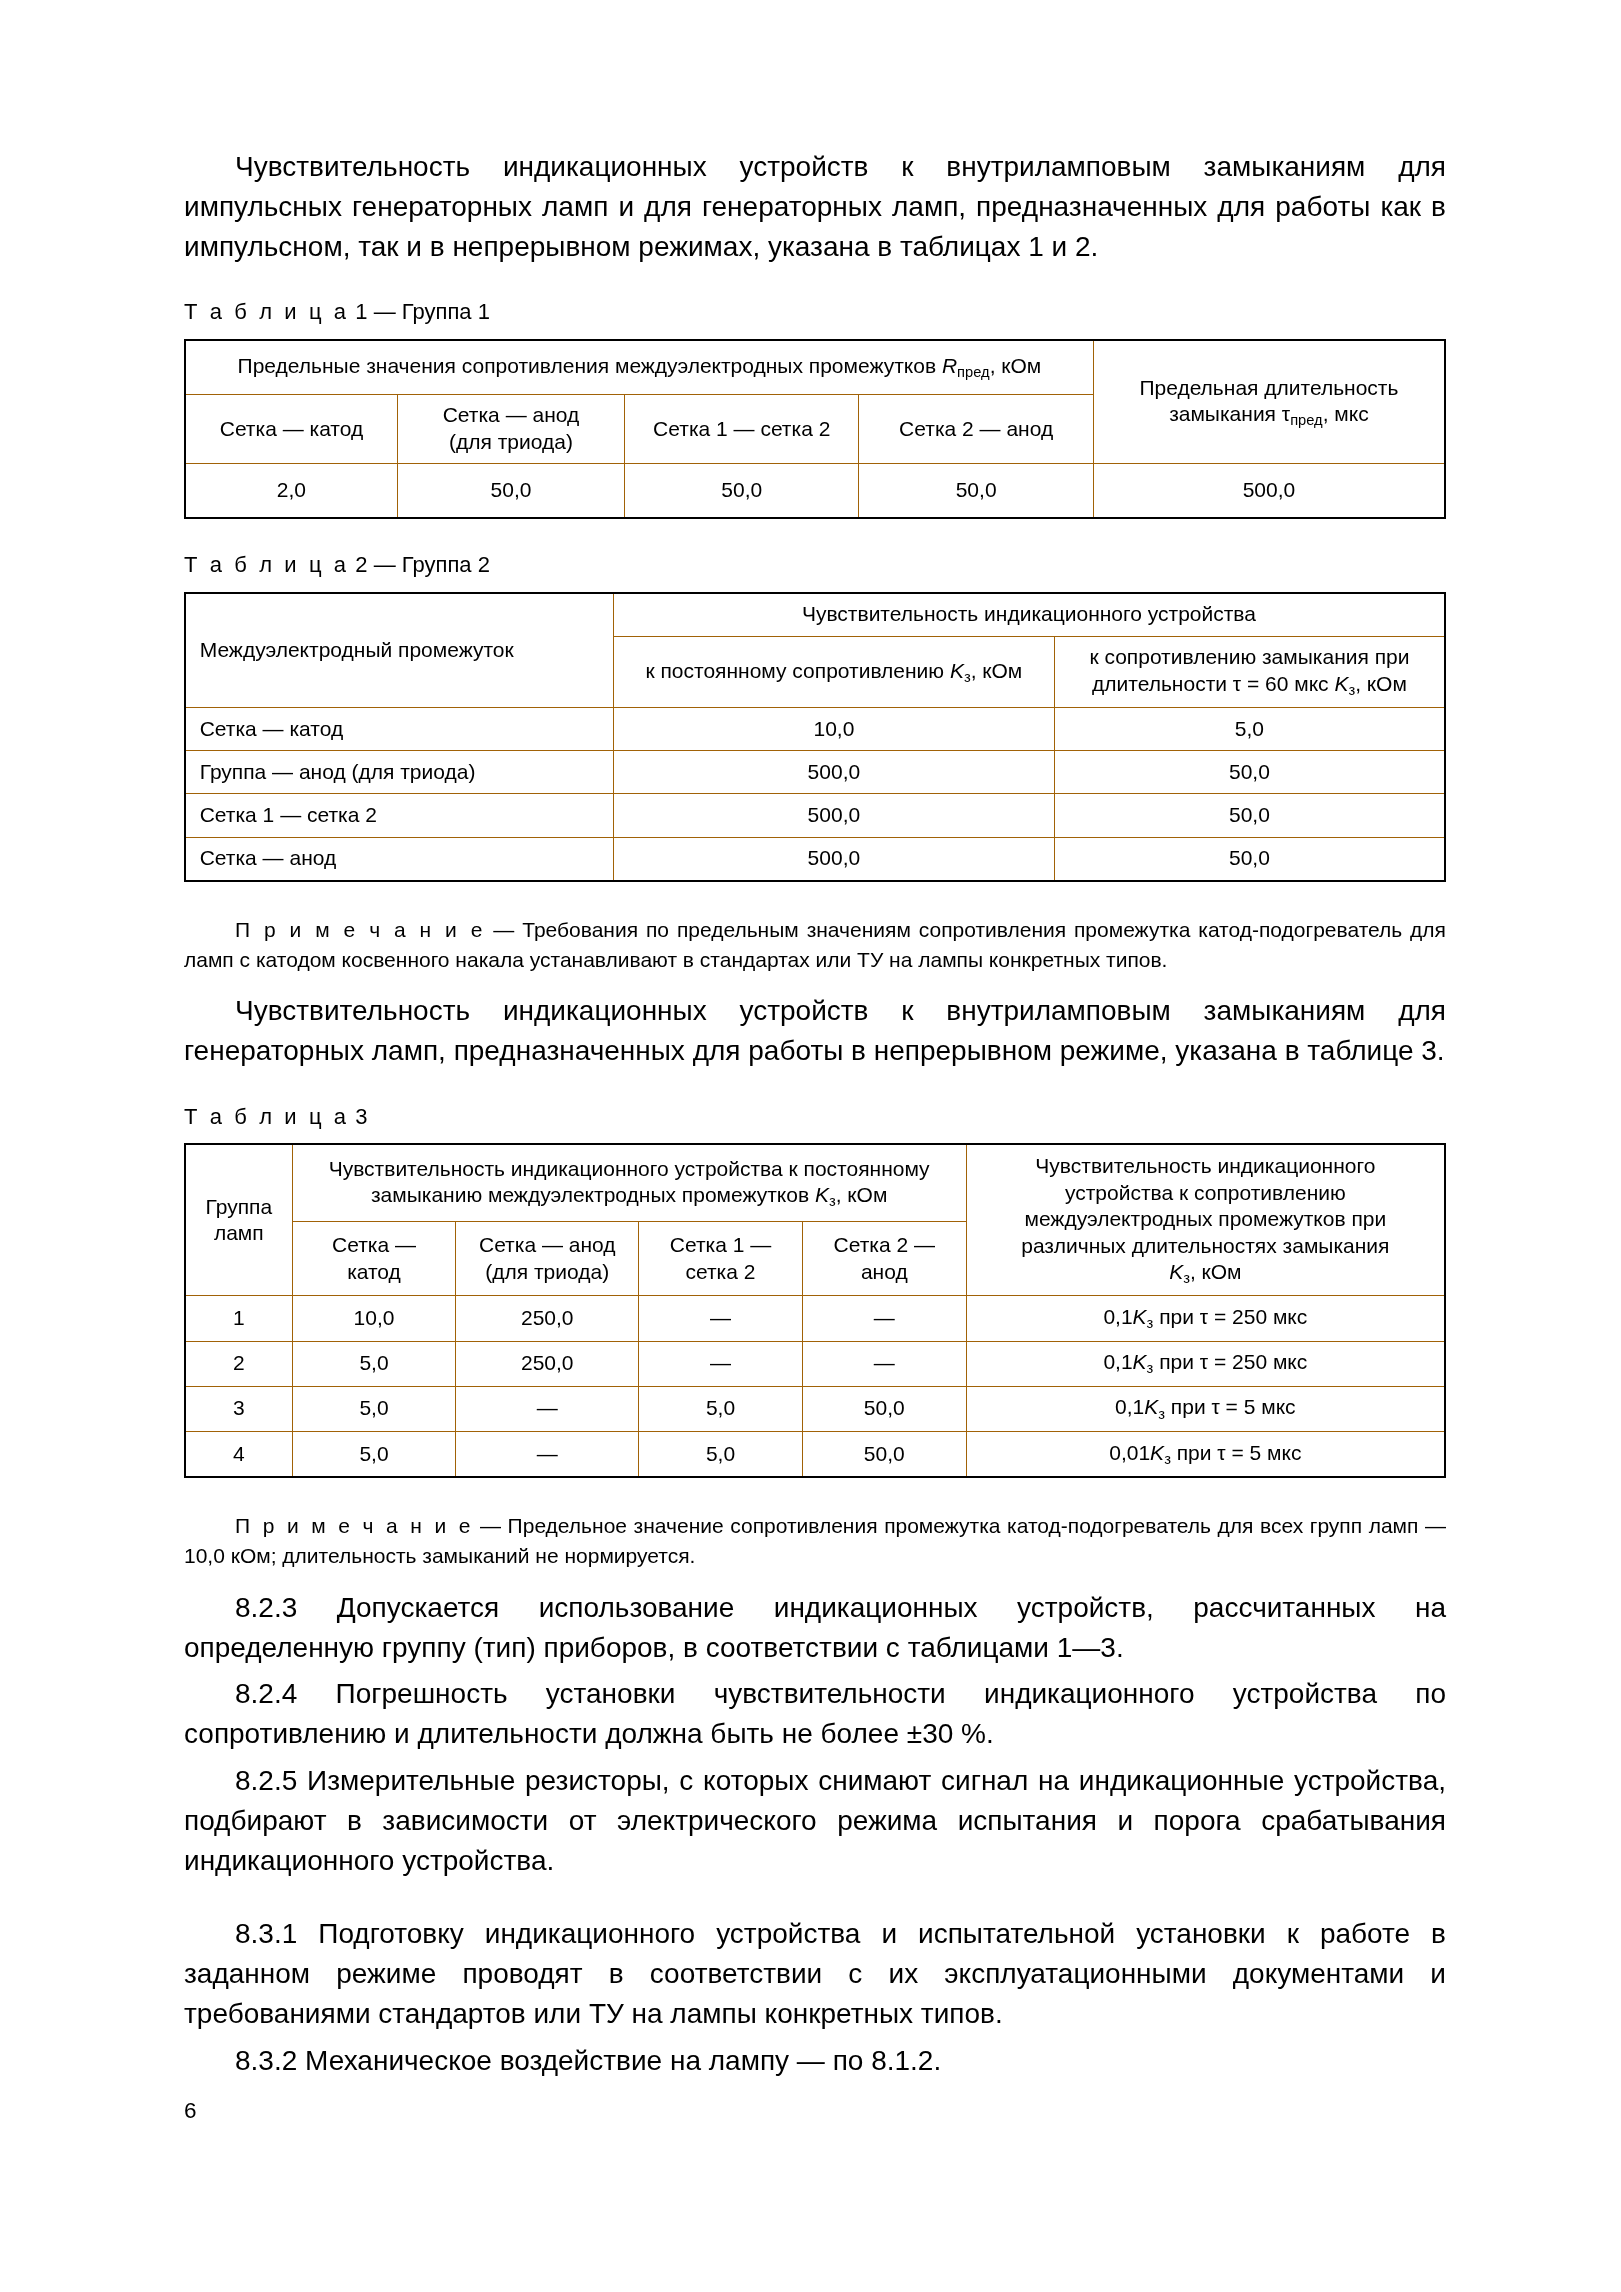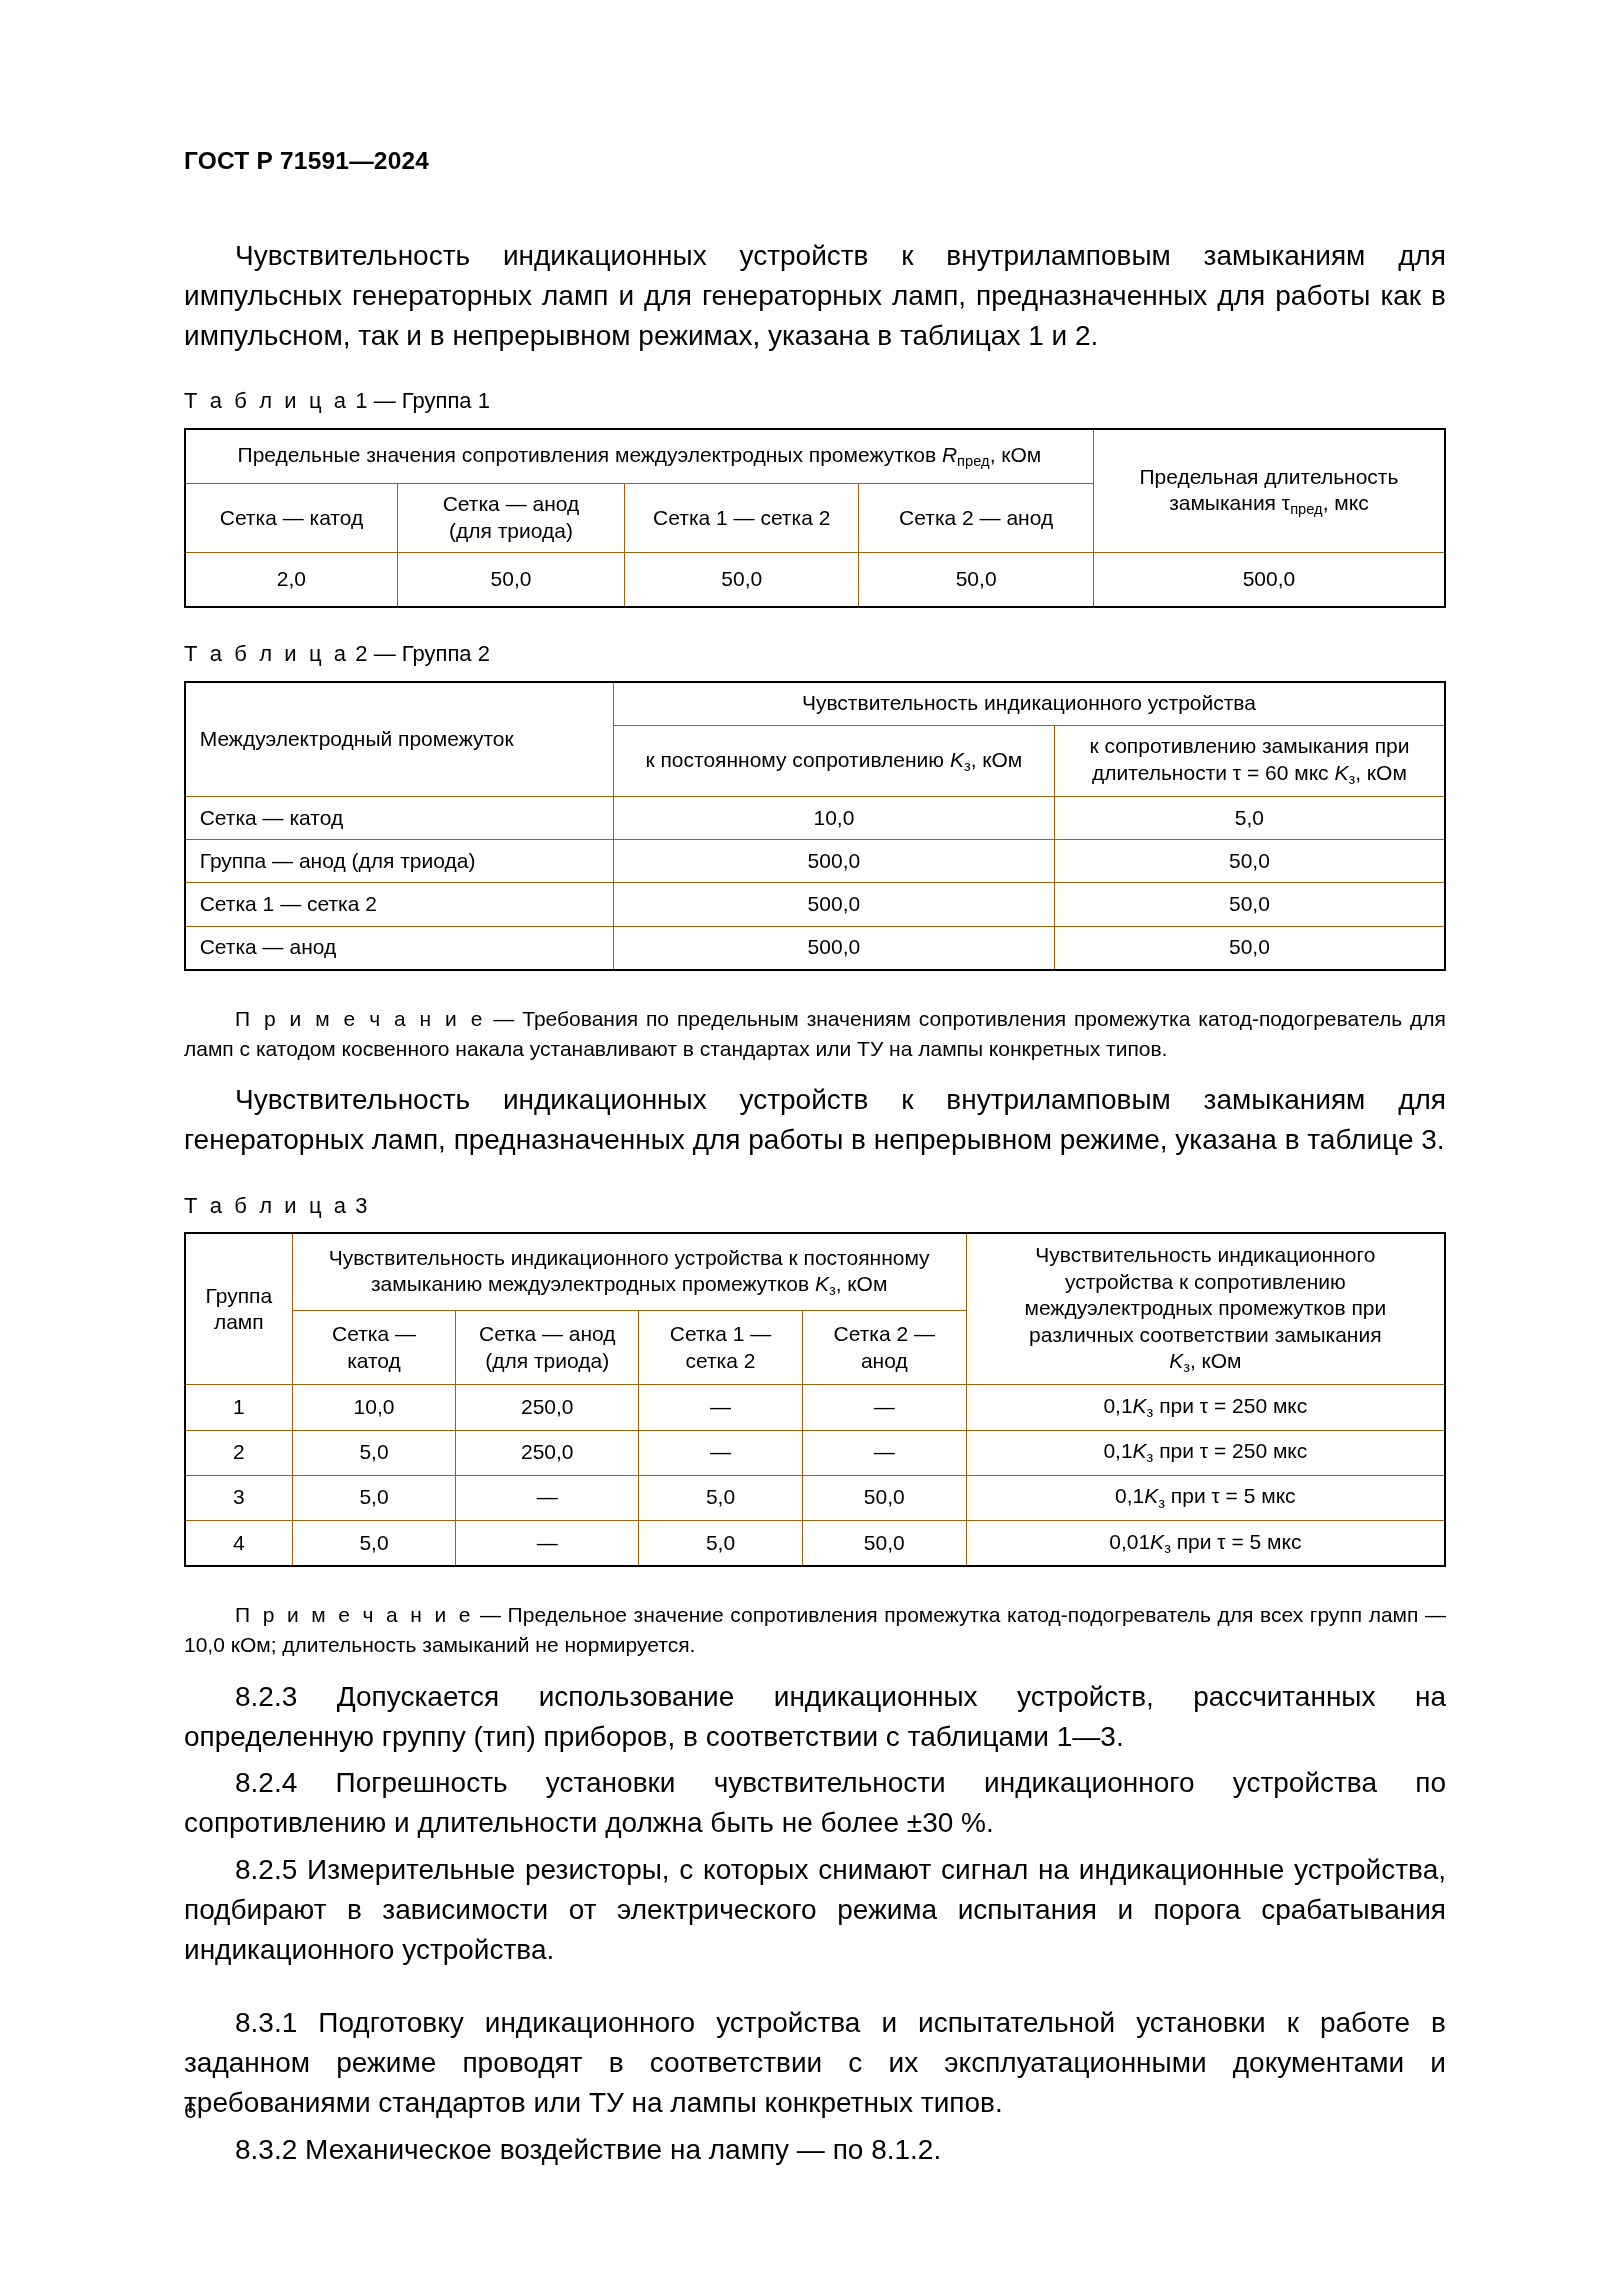--- a/index.html
+++ b/index.html
@@ -100,21 +100,20 @@
     font-size: 22.5px;
   }
   .nowrap { white-space: nowrap; }
 </style>
 </head>
 <body>
 
 <div class="page">
   <div class="content">
 
-    <div class="doc-header">ГОСТ Р 71591—2024</div>
 
     <p class="body-text">Чувствительность индикационных устройств к внутриламповым замыканиям для импульсных генераторных ламп и для генераторных ламп, предназначенных для работы как в импульсном, так и в непрерывном режимах, указана в таблицах 1 и 2.</p>
 
     <div class="gap-med"></div>
 
     <div class="table-caption">
       <span class="cap-word">Т а б л и ц а</span>
       <span>1 — Группа 1</span>
     </div>
 
@@ -244,21 +243,21 @@
             <span>ламп</span>
           </th>
           <th colspan="4">
             <span>Чувствительность индикационного устройства к постоянному</span><br>
             <span>замыканию междуэлектродных промежутков </span><span class="italic">K</span><sub>з</sub><span>, кОм</span>
           </th>
           <th rowspan="2">
             <span>Чувствительность индикационного</span><br>
             <span>устройства к сопротивлению</span><br>
             <span>междуэлектродных промежутков при</span><br>
-            <span>различных соответствии замыкания</span><br>
+            <span>различных длительностях замыкания</span><br>
             <span class="italic">K</span><sub>з</sub><span>, кОм</span>
           </th>
         </tr>
         <tr>
           <th>
             <span>Сетка —</span><br>
             <span>катод</span>
           </th>
           <th>
             <span>Сетка — анод</span><br>

